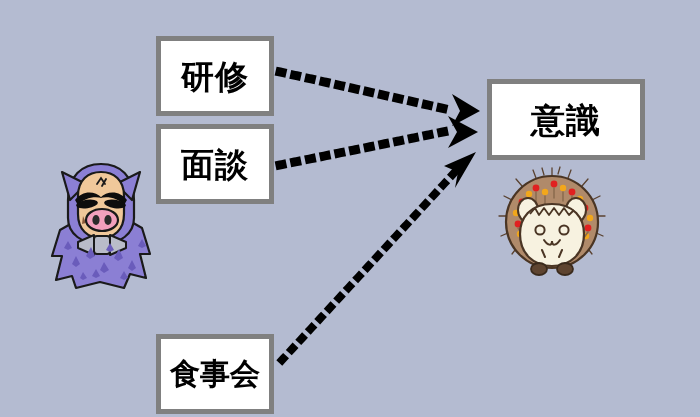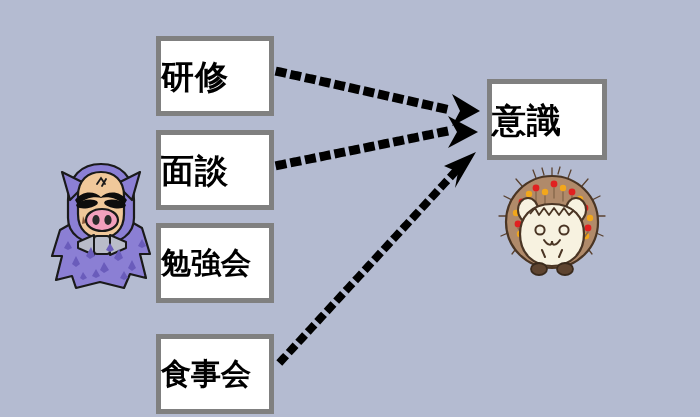--- a/index.html
+++ b/index.html
@@ -16,39 +16,39 @@
     background: #b4bbd1;
     overflow: hidden;
   }
   .concept-box {
     position: absolute;
     background: #ffffff;
     border: 5px solid #808080;
     box-sizing: border-box;
     display: flex;
     align-items: center;
-    justify-content: flex-start;
+    justify-content: center;
   }
   .concept-box .label {
     font-family: "DejaVu Sans", "Liberation Sans", sans-serif;
     font-weight: bold;
     color: #000000;
     letter-spacing: 1px;
     line-height: 1;
     white-space: nowrap;
   }
   .box-src { width: 118px; height: 80px; left: 156px; }
   .box-src .label { font-size: 33px; }
   .box-src.three-char .label { font-size: 30px; letter-spacing: 0; }
   #box-kenshu  { top: 36px; }
-  #box-mendan  { top: 130px; }
+  #box-mendan  { top: 124px; }
   #box-benkyo  { top: 223px; }
   #box-shokuji { top: 312px; margin-top: 22px; }
   #box-ishiki {
-    left: 487px; top: 79px; width: 120px; height: 81px;
+    left: 487px; top: 79px; width: 158px; height: 81px;
   }
   #box-ishiki .label { font-size: 34px; }
 
   svg.overlay {
     position: absolute;
     left: 0; top: 0;
     width: 700px;
     height: 417px;
     pointer-events: none;
   }
@@ -208,23 +208,20 @@
   </svg>
 
   <div id="box-kenshu" class="concept-box box-src">
     <span class="label">研修</span>
   </div>
 
   <div id="box-mendan" class="concept-box box-src">
     <span class="label">面談</span>
   </div>
 
-  <div id="box-benkyo" class="concept-box box-src three-char">
-    <span class="label">勉強会</span>
-  </div>
 
   <div id="box-shokuji" class="concept-box box-src three-char">
     <span class="label">食事会</span>
   </div>
 
   <div id="box-ishiki" class="concept-box">
     <span class="label">意識</span>
   </div>
 
 </div>

